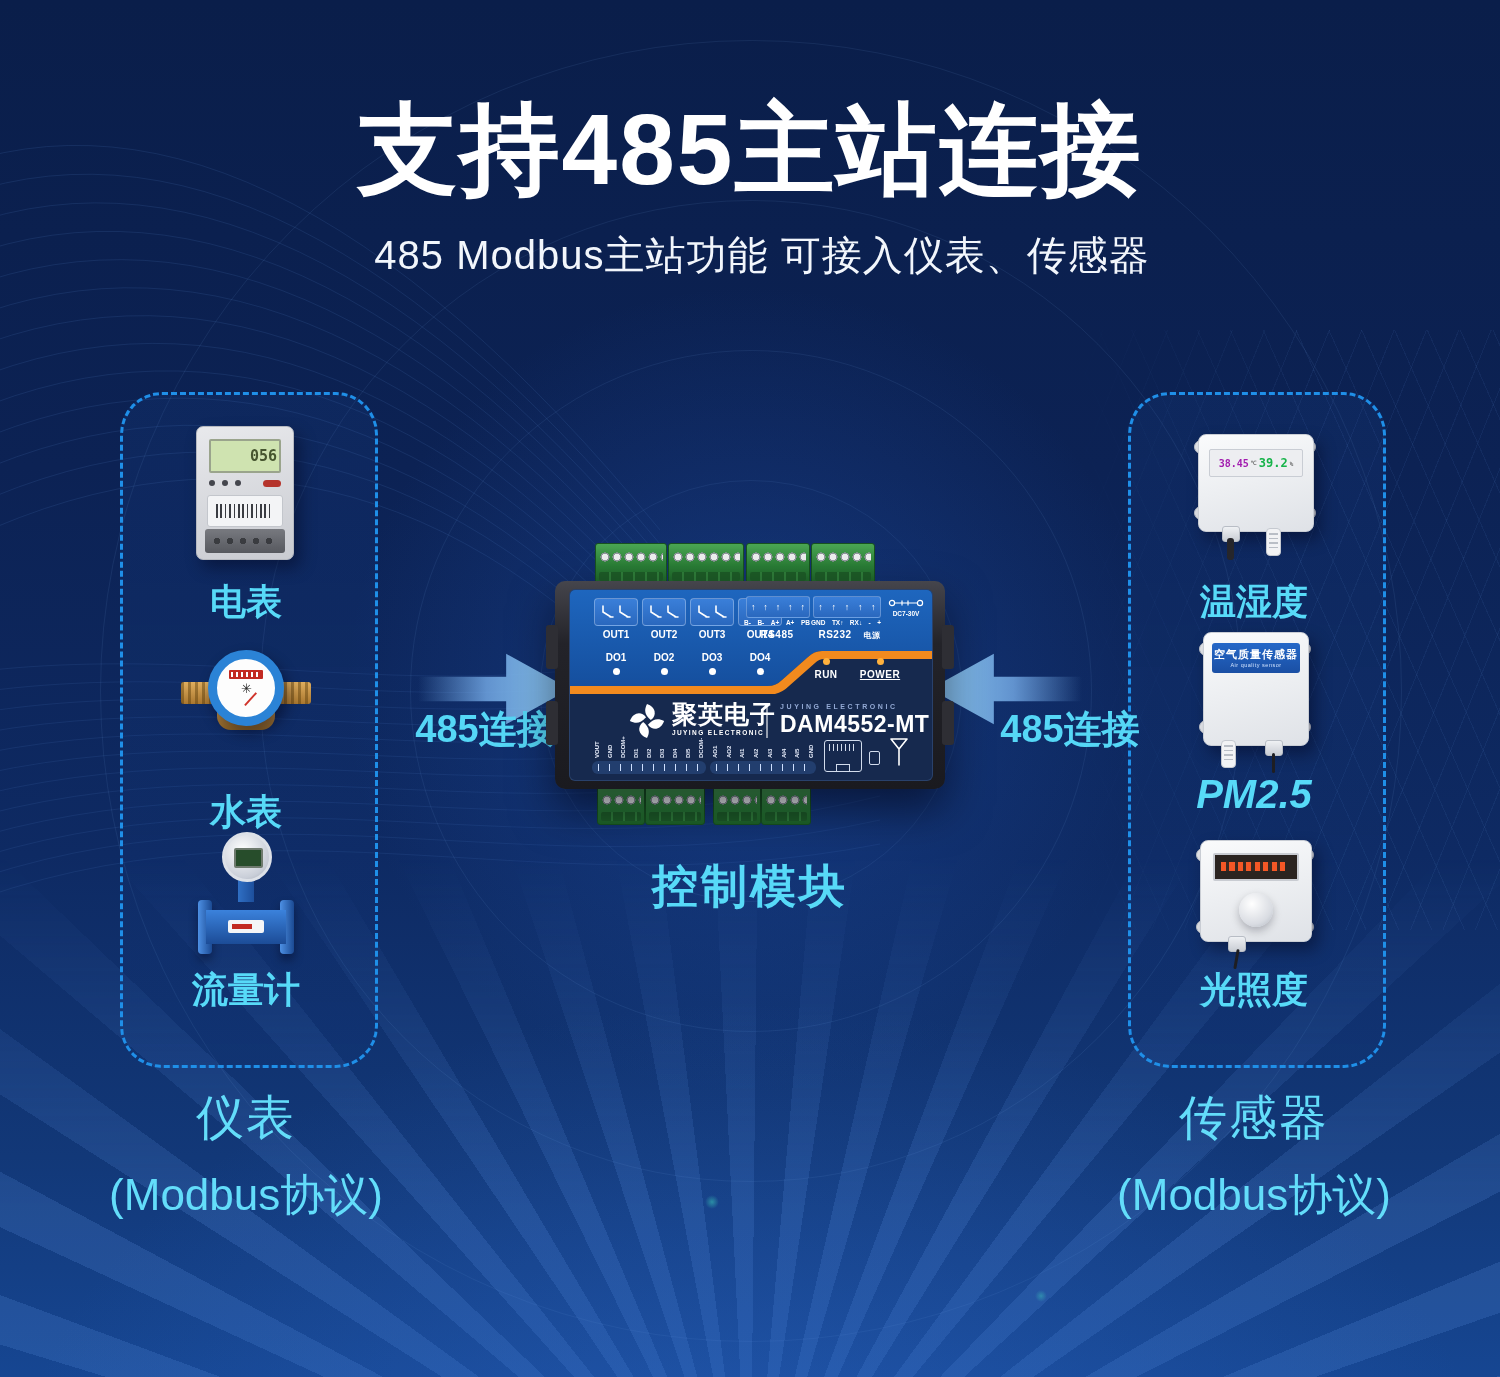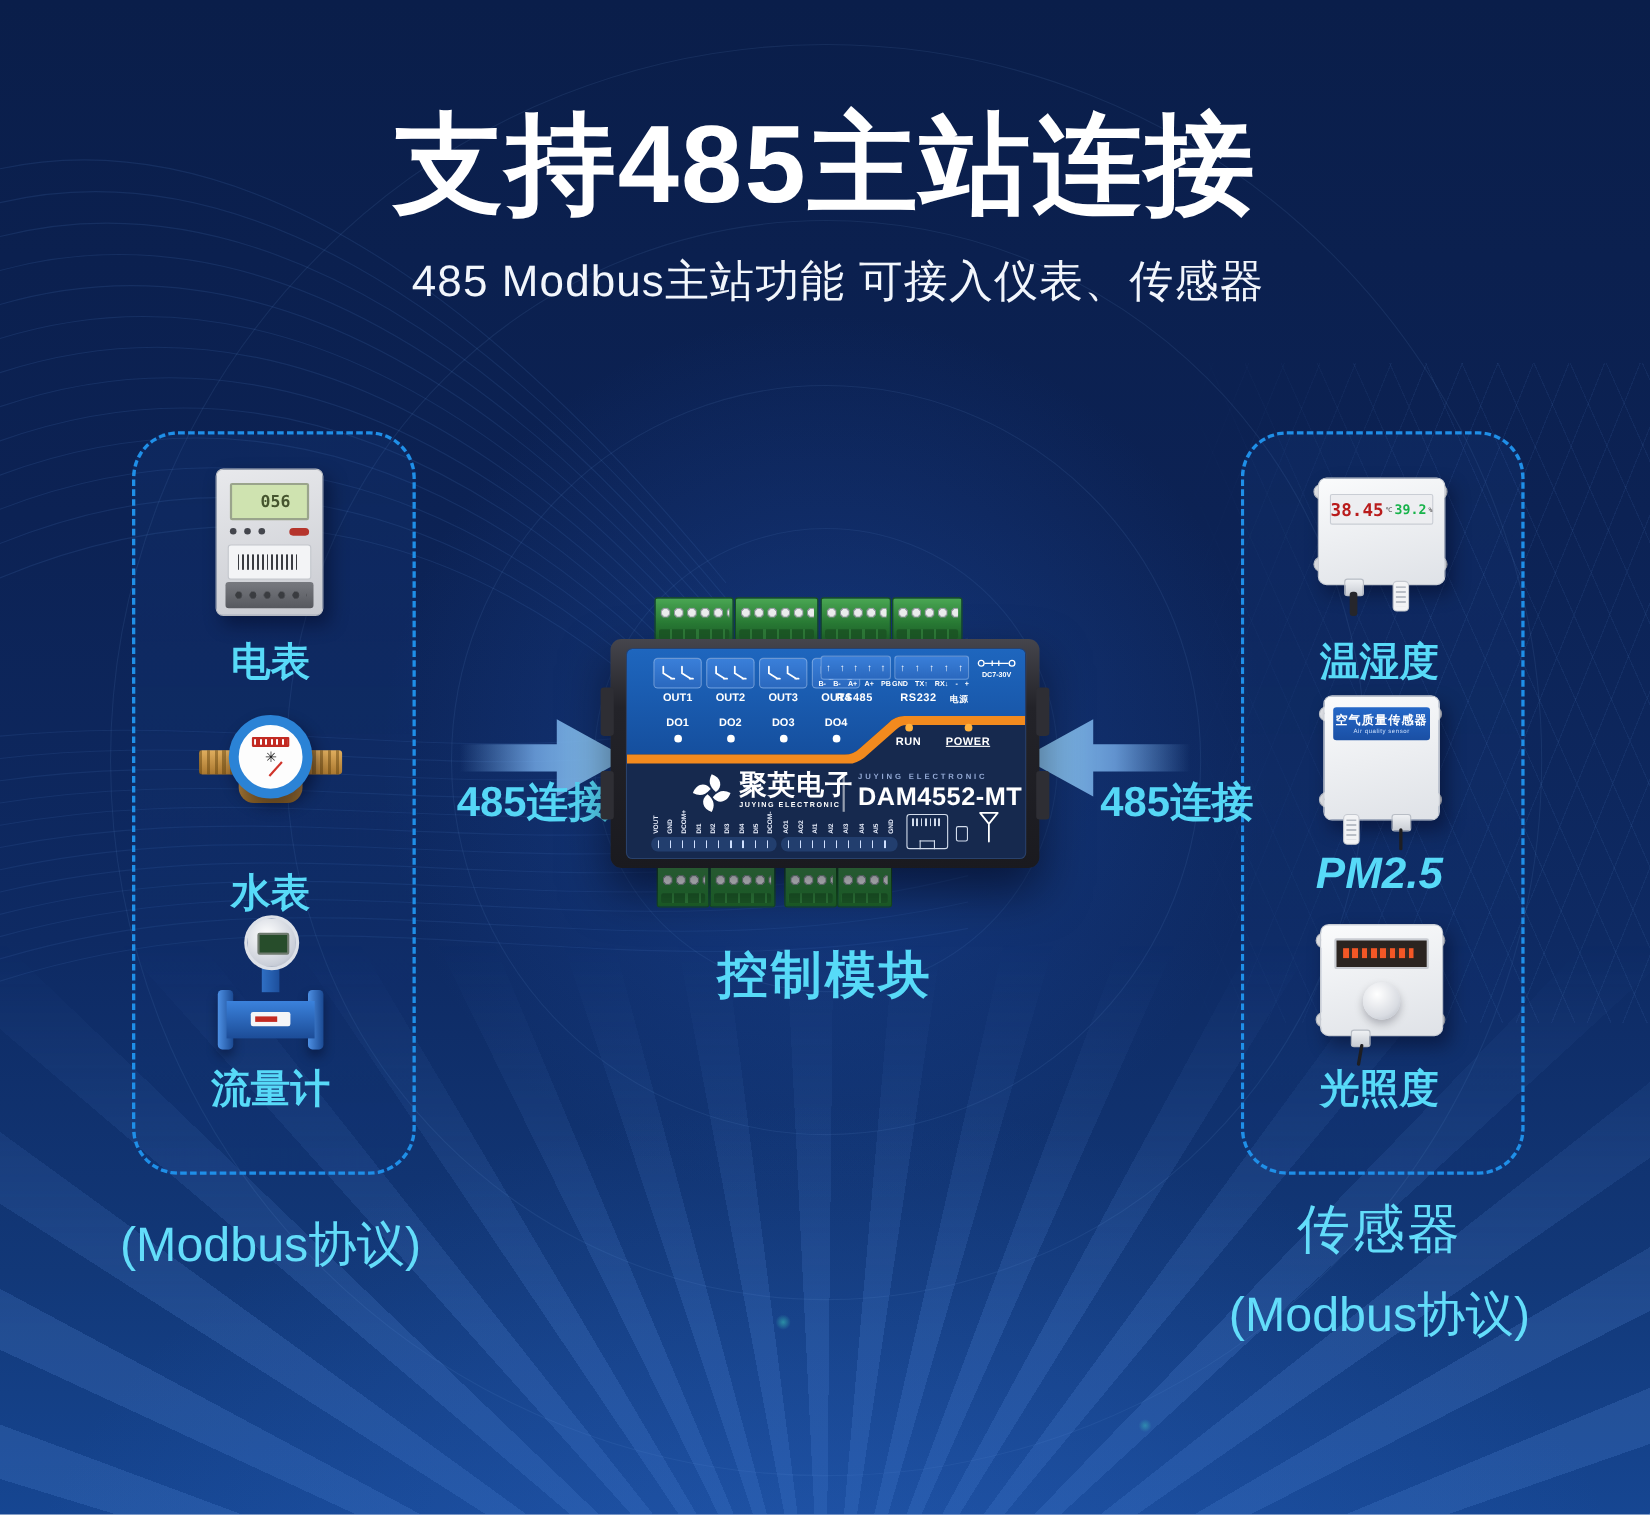--- a/index.html
+++ b/index.html
@@ -89,21 +89,21 @@
   .eth{position:absolute;left:254px;top:150px;width:36px;height:30px;border:1.5px solid #D2DCEC;border-radius:3px;}
   .eth::before{content:'';position:absolute;left:4px;right:4px;top:3px;height:7px;
     background:repeating-linear-gradient(90deg,#D2DCEC 0 1.5px, transparent 1.5px 4px);}
   .eth::after{content:'';position:absolute;left:11px;bottom:-1px;width:12px;height:7px;border:1.5px solid #D2DCEC;border-bottom:none;}
   .chip{position:absolute;left:299px;top:161px;width:9px;height:12px;border:1.3px solid #D2DCEC;border-radius:2px;}
   
   .dev{position:absolute;}
   
   .emeter{background:linear-gradient(165deg,#E8E9EC,#C9CBD1);border-radius:7px;box-shadow:6px 8px 16px rgba(0,0,20,.4);border:1px solid #B6B9C0;}
   .em-lcd{position:absolute;left:12px;top:12px;right:12px;height:34px;background:#CFE3B0;border:2px solid #9AA48C;border-radius:2px;
-    color:#46552F;font-size:15px;font-weight:700;text-align:right;padding:6px 15px 0 0;box-sizing:border-box;font-family:"DejaVu Sans Mono",monospace;}
+    color:#46552F;font-size:15px;font-weight:700;text-align:right;padding:6px 2px 0 0;box-sizing:border-box;font-family:"DejaVu Sans Mono",monospace;}
   .em-btns{position:absolute;left:12px;top:52px;right:12px;height:8px;display:flex;align-items:center;gap:7px;}
   .em-btns i{width:6px;height:6px;border-radius:50%;background:#44464d;}
   .em-btns .red{width:18px;height:7px;border-radius:4px;background:#B5342C;margin-left:auto;}
   .em-mid{position:absolute;left:10px;top:68px;right:10px;height:30px;background:#F3F4F6;border:1px solid #C3C6CC;border-radius:3px;}
   .em-mid::before{content:'';position:absolute;left:8px;top:8px;width:56px;height:14px;
     background:repeating-linear-gradient(90deg,#3A3C42 0 1.6px, transparent 1.6px 4.4px);}
   .em-term{position:absolute;left:8px;bottom:6px;right:8px;height:24px;background:linear-gradient(180deg,#6E7076,#4A4C52);border-radius:3px;opacity:.9;}
   .em-term::before{content:'';position:absolute;left:6px;right:6px;top:7px;height:10px;
     background-image:radial-gradient(circle at 6px 50%, #2A2C30 0 3px, transparent 3.2px);background-size:13px 100%;background-repeat:repeat-x;}
   
@@ -125,21 +125,21 @@
   .fm-flange{position:absolute;top:68px;width:14px;height:54px;border-radius:4px;background:linear-gradient(90deg,#4D90E4,#1B4A93);box-shadow:0 6px 10px rgba(0,0,20,.4);}
   .fm-tag{position:absolute;left:30px;top:88px;width:36px;height:13px;background:#F4F5F7;border-radius:2px;}
   .fm-tag::before{content:'';position:absolute;left:4px;top:4px;width:20px;height:5px;background:#C22A22;}
   
   .sensor-body{position:absolute;background:linear-gradient(165deg,#FAFBFC,#DFE2E7);border:1px solid #C9CDD4;border-radius:8px;
     box-shadow:6px 8px 16px rgba(0,0,20,.4);}
   .lug{position:absolute;width:12px;height:12px;background:#E8EAEE;border:1px solid #BFC4CC;border-radius:50%;}
   .lug::before{content:'';position:absolute;left:3.5px;top:3.5px;width:3px;height:3px;border-radius:50%;background:#8A9098;}
   .ts-disp{position:absolute;left:10px;top:14px;right:10px;height:26px;background:#EDEEF1;border:1px solid #C9CDD4;border-radius:2px;
     display:flex;align-items:center;justify-content:center;gap:2px;font-family:"DejaVu Sans Mono",monospace;}
-  .seg-r{color:#b91c1c;font-size:16px;font-weight:700;}
+  .seg-r{color:#a21caf;font-size:10px;font-weight:700;}
   .seg-g{color:#17B34A;font-size:12px;font-weight:700;}
   .seg-u{color:#444;font-size:6px;}
   .gland{position:absolute;width:16px;height:14px;background:linear-gradient(180deg,#EFF1F4,#C9CDD4);border:1px solid #B8BDC5;border-radius:3px;}
   .probe-b{position:absolute;width:7px;height:22px;background:#26262B;border-radius:3px;}
   .probe-w{position:absolute;width:13px;height:26px;background:#F2F3F5;border:1px solid #C5C9D0;border-radius:4px;}
   .probe-w::before{content:'';position:absolute;left:2px;right:2px;top:4px;bottom:4px;
     background:repeating-linear-gradient(180deg,#B9BEC6 0 1.5px, transparent 1.5px 4.5px);}
   .wire{position:absolute;width:2.5px;height:20px;background:#1E1E22;border-radius:2px;}
   .aq-strip{position:absolute;left:8px;top:10px;right:8px;height:30px;background:linear-gradient(180deg,#2568C8,#1A4FA4);
     border-radius:3px;text-align:center;color:#fff;}
@@ -469,20 +469,21 @@
       <div class="chip"></div>
       <svg class="fp-abs" style="left:318px;top:146px;" width="22" height="32" viewBox="0 0 22 32">
         <path d="M3 3 H19 M3 3 L11 13 M19 3 L11 13 M11 13 V29" stroke="#fff" stroke-width="1.6" fill="none" stroke-linecap="round"></path>
       </svg>
     </div>
   </div>
 
   <div class="caption">控制模块</div>
 
   <div class="footer" style="left:96px;">
+    <div class="footer-title">仪表</div>
     <div class="footer-sub">(Modbus协议)</div>
   </div>
   <div class="footer" style="left:1104px;">
     <div class="footer-title">传感器</div>
     <div class="footer-sub">(Modbus协议)</div>
   </div>
 
 </div>
 
 </body></html>

